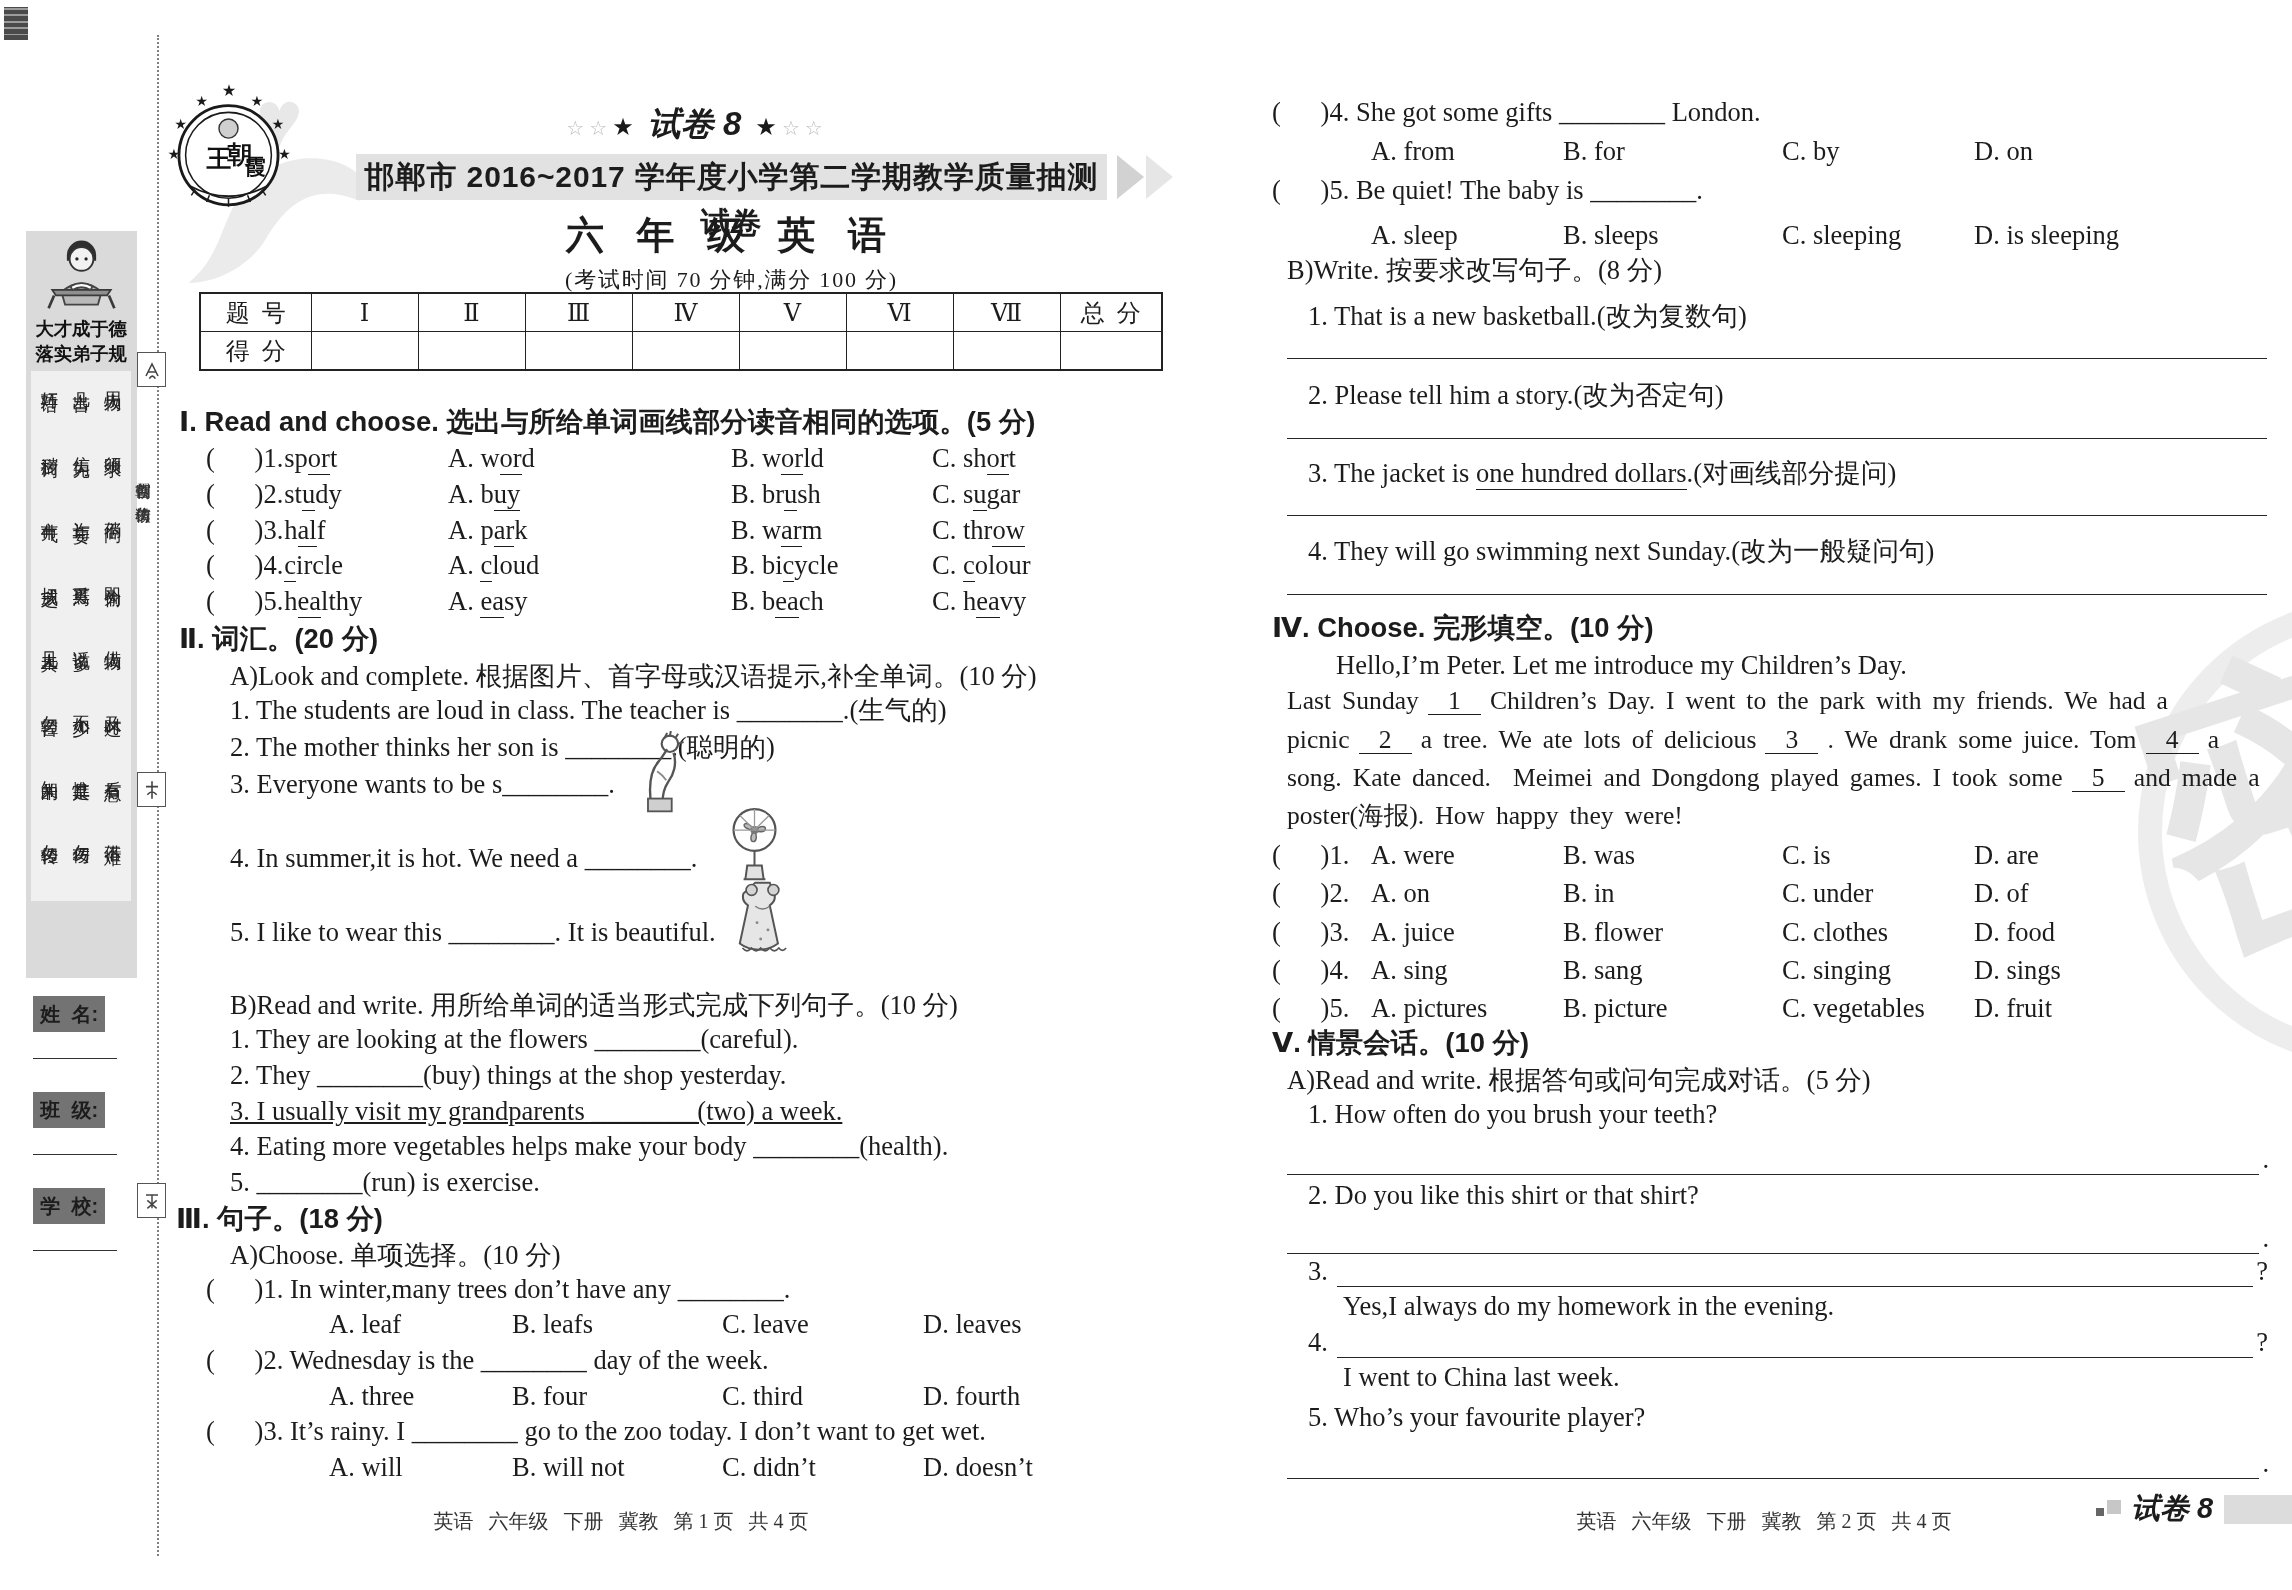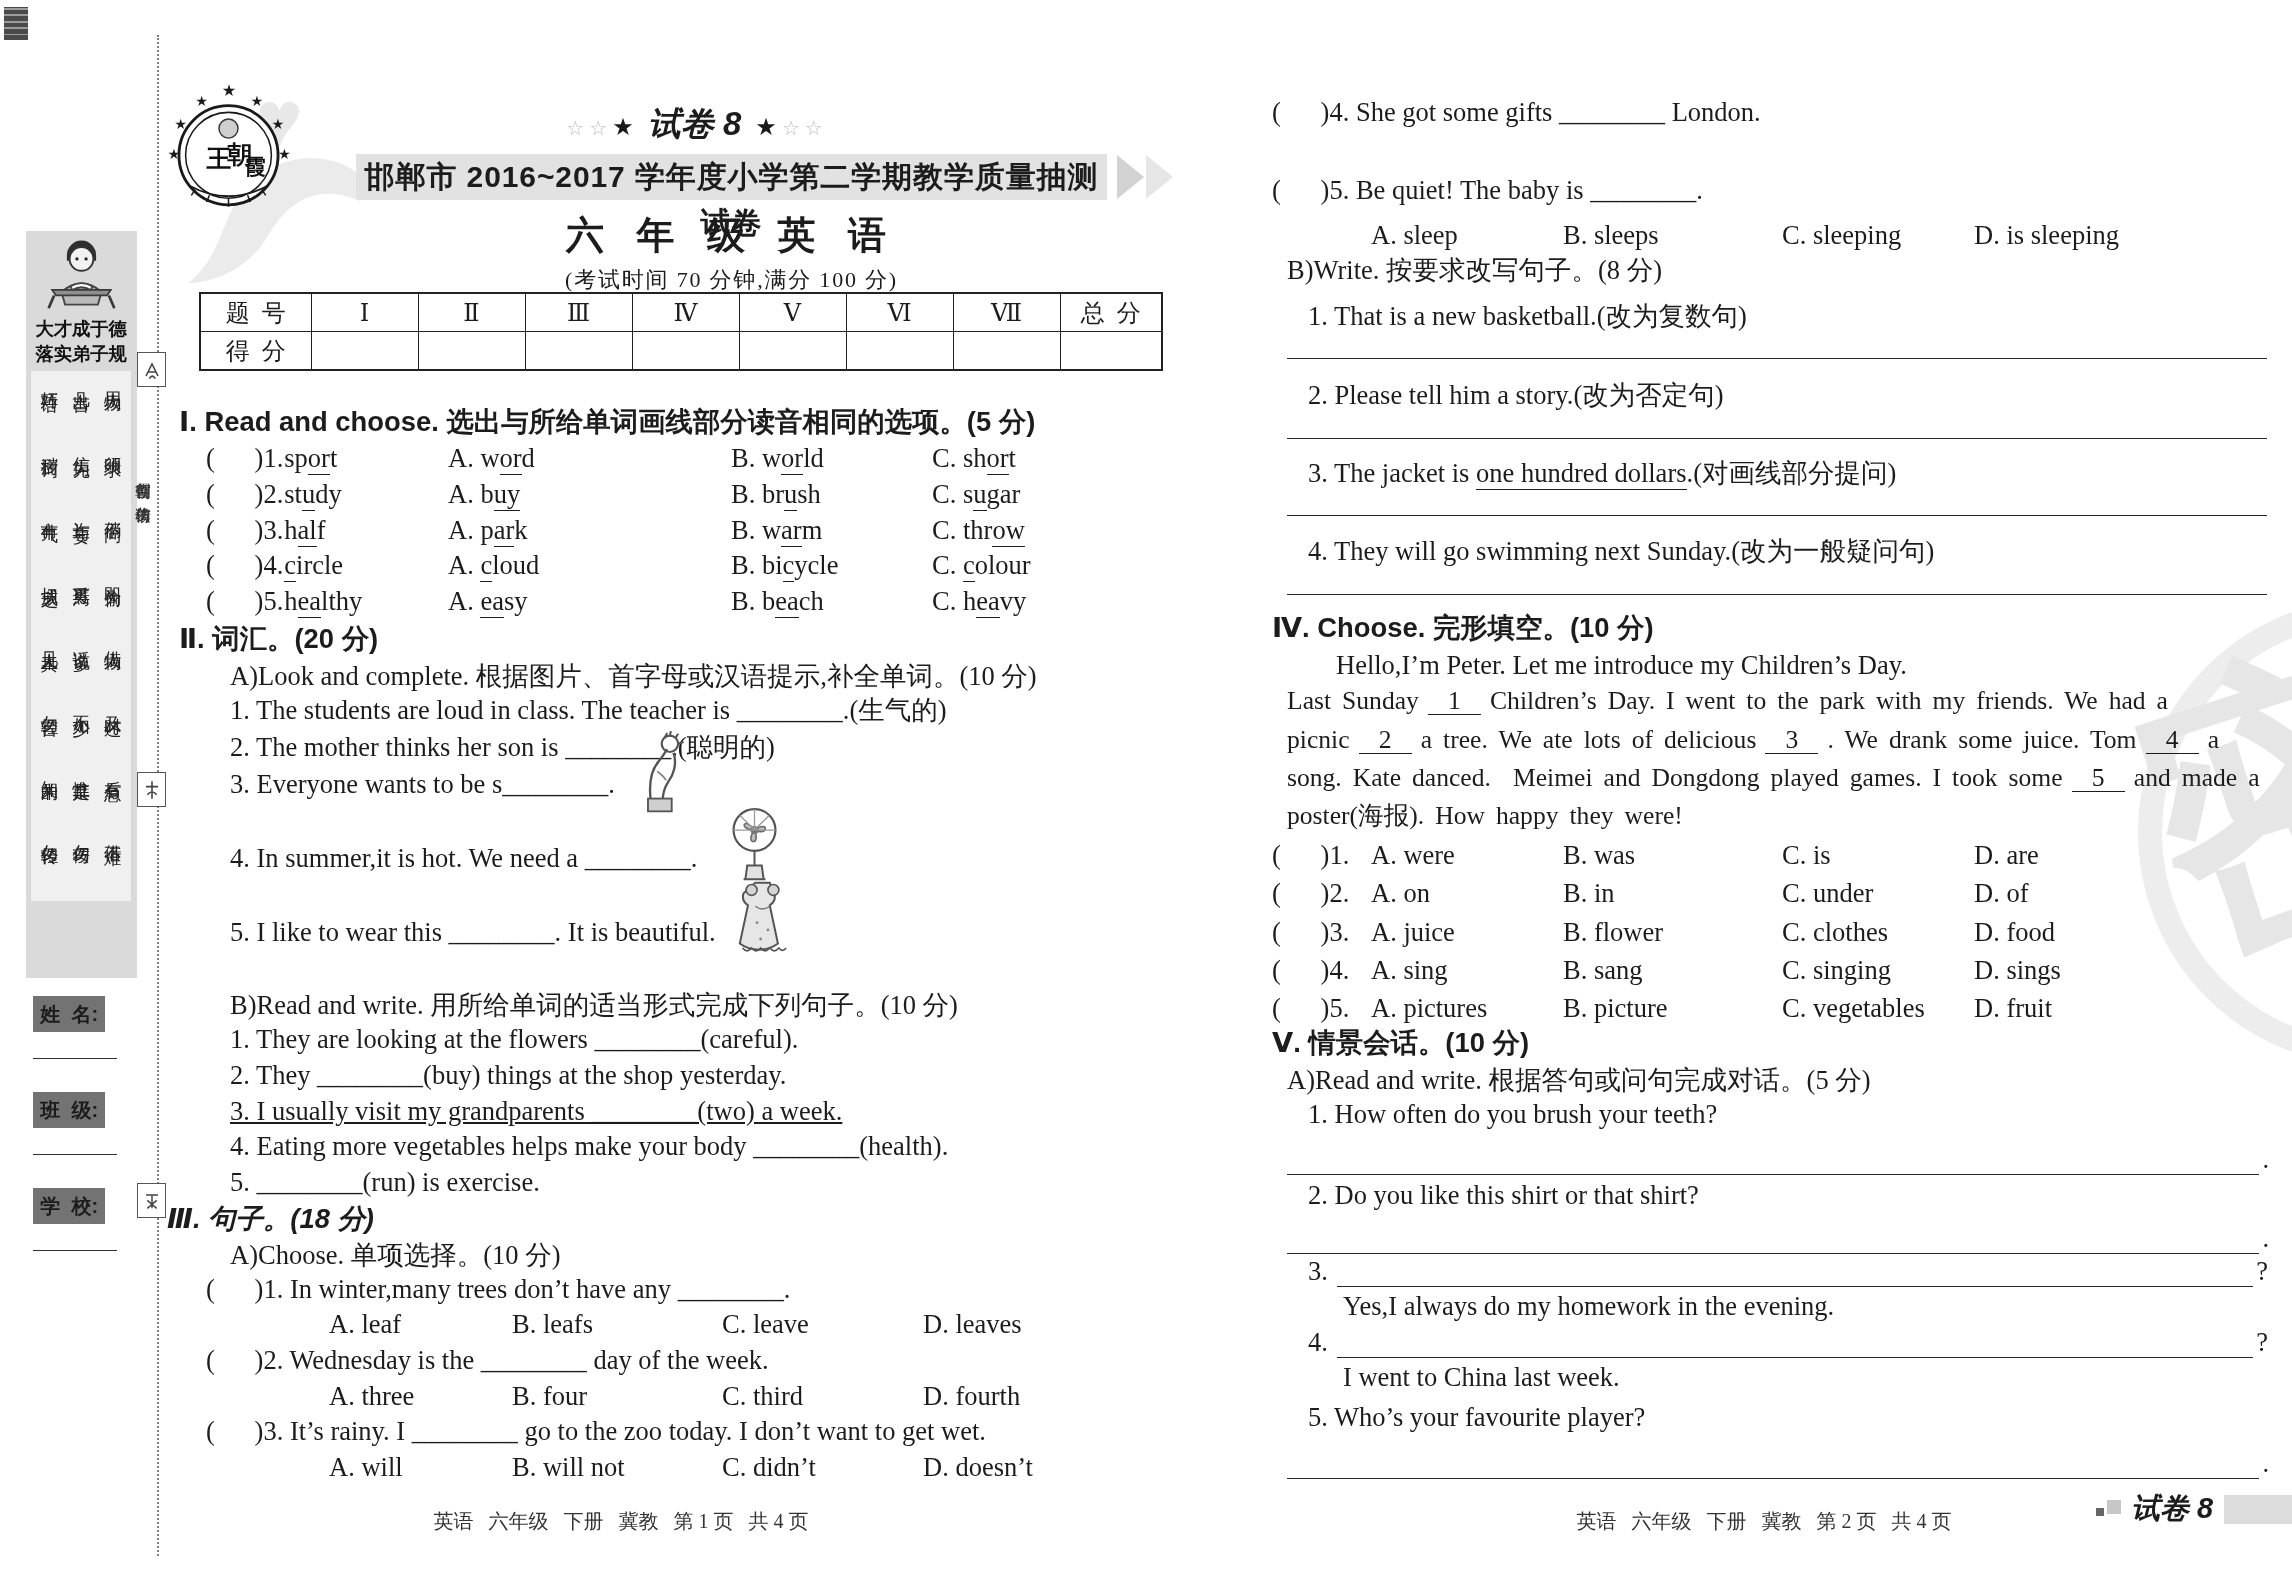--- a/index.html
+++ b/index.html
@@ -289,21 +289,21 @@
     </svg>
   </div>
 
   <div class="abs subhead" data-bind="s2.b_heading" style="left:230px;top:987px;">B)Read and write. 用所给单词的适当形式完成下列句子。(10 分)</div>
   <div class="abs en" data-bind="s2.b_items.0" style="left:230px;top:1023px;">1. They are looking at the flowers ________(careful).</div>
   <div class="abs en" data-bind="s2.b_items.1" style="left:230px;top:1059px;">2. They ________(buy) things at the shop yesterday.</div>
   <div class="abs en" data-bind="s2.b_items.2" style="left:230px;top:1095px;text-decoration:underline;">3. I usually visit my grandparents ________(two) a week.</div>
   <div class="abs en" data-bind="s2.b_items.3" style="left:230px;top:1130px;">4. Eating more vegetables helps make your body ________(health).</div>
   <div class="abs en" data-bind="s2.b_items.4" style="left:230px;top:1166px;">5. ________(run) is exercise.</div>
 
-  <div class="abs sechead" data-bind="s3.heading" style="left:167px;top:1201px;font-style:italic;">Ⅲ. 句子。(18 分)</div>
+  <div class="abs sechead" data-bind="s3.heading" style="left:176px;top:1201px;">Ⅲ. 句子。(18 分)</div>
   <div class="abs subhead" data-bind="s3.a_heading" style="left:230px;top:1237px;">A)Choose. 单项选择。(10 分)</div>
 
   <div class="abs en" data-bind="s3.mc.0.q" style="left:206px;top:1273px;">(      )1. In winter,many trees don’t have any ________.</div>
   <div class="row" style="left:206px;top:1308px;width:991px;">
     <span class="o d1" data-bind="s3.mc.0.opts.0">A. leaf</span>
     <span class="o d2" data-bind="s3.mc.0.opts.1">B. leafs</span>
     <span class="o d3" data-bind="s3.mc.0.opts.2">C. leave</span>
     <span class="o d4" data-bind="s3.mc.0.opts.3">D. leaves</span>
   </div>
   <div class="abs en" data-bind="s3.mc.1.q" style="left:206px;top:1344px;">(      )2. Wednesday is the ________ day of the week.</div>
@@ -317,20 +317,26 @@
   <div class="row" style="left:206px;top:1451px;width:991px;">
     <span class="o d1" data-bind="s3.mc.2.opts.0">A. will</span>
     <span class="o d2" data-bind="s3.mc.2.opts.1">B. will not</span>
     <span class="o d3" data-bind="s3.mc.2.opts.2">C. didn’t</span>
     <span class="o d4" data-bind="s3.mc.2.opts.3">D. doesn’t</span>
   </div>
 
   <div class="abs" data-bind="footer.left" style="left:365px;top:1508px;width:512px;text-align:center;font-size:20px;color:#333;">英语   六年级   下册   冀教   第 1 页   共 4 页</div>
 
   <div class="abs en" data-bind="s3.mc.3.q" style="left:1272px;top:96px;">(      )4. She got some gifts ________ London.</div>
+  <div class="row" style="left:1272px;top:135px;width:996px;">
+    <span class="o e1" data-bind="s3.mc.3.opts.0">A. from</span>
+    <span class="o e2" data-bind="s3.mc.3.opts.1">B. for</span>
+    <span class="o e3" data-bind="s3.mc.3.opts.2">C. by</span>
+    <span class="o e4" data-bind="s3.mc.3.opts.3">D. on</span>
+  </div>
   <div class="abs en" data-bind="s3.mc.4.q" style="left:1272px;top:174px;">(      )5. Be quiet! The baby is ________.</div>
   <div class="row" style="left:1272px;top:219px;width:996px;">
     <span class="o e1" data-bind="s3.mc.4.opts.0">A. sleep</span>
     <span class="o e2" data-bind="s3.mc.4.opts.1">B. sleeps</span>
     <span class="o e3" data-bind="s3.mc.4.opts.2">C. sleeping</span>
     <span class="o e4" data-bind="s3.mc.4.opts.3">D. is sleeping</span>
   </div>
 
   <div class="abs subhead" data-bind="s3.b_heading" style="left:1287px;top:252px;">B)Write. 按要求改写句子。(8 分)</div>
   <div class="abs en" data-bind="s3.rw.0" style="left:1308px;top:300px;">1. That is a new basketball.(改为复数句)</div>

